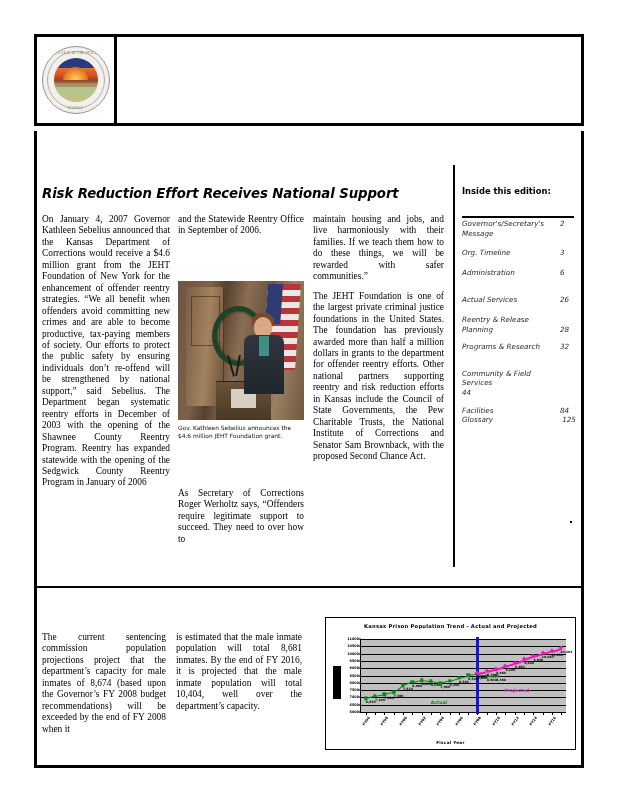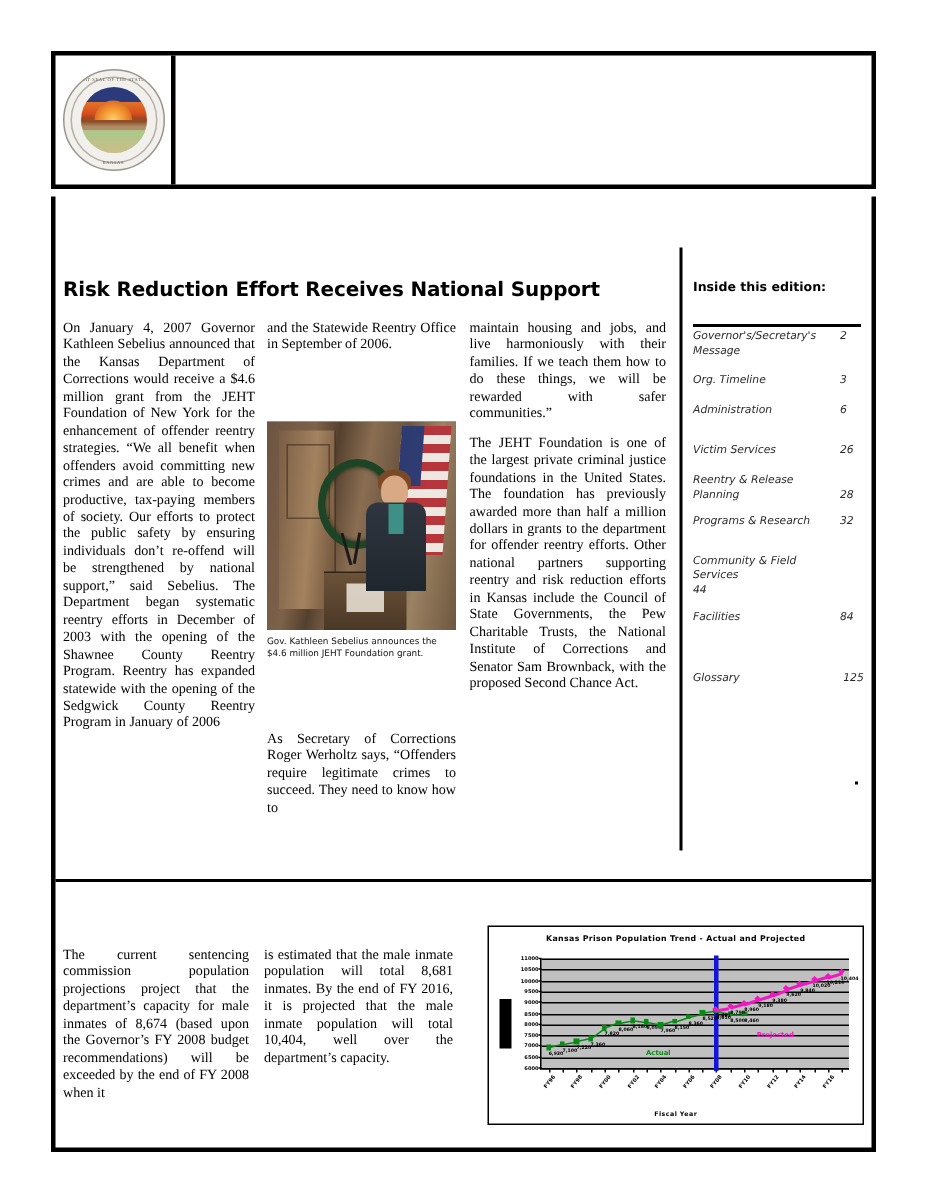--- a/index.html
+++ b/index.html
@@ -138,20 +138,21 @@
     position: absolute;
     font-family: "DejaVu Sans", sans-serif;
     font-weight: bold;
     color: #000;
   }
   #headline-risk {
     left: 42px; top: 186px;
     width: 410px;
     font-size: 13.3px;
     letter-spacing: -0.1px;
+    font-style: italic;
   }
 
   .col {
     position: absolute;
     font-family: "Liberation Serif", serif;
     font-size: 9.4px;
     line-height: 11.45px;
     text-align: justify;
     color: #000;
   }
@@ -469,21 +470,21 @@
     <div class="ph-podium"></div>
     <div class="ph-mic"></div>
     <div class="ph-mic2"></div>
     <div class="ph-person-hair"></div>
     <div class="ph-person-head"></div>
     <div class="ph-person-body"></div>
   </div>
 
   <div class="caption">Gov. Kathleen Sebelius announces the $4.6 million JEHT Foundation grant.</div>
 
-  <div class="col" id="col2b">As Secretary of Corrections Roger Werholtz says, “Offenders require legitimate crimes to succeed. They need to know how to</div>
+  <div class="col" id="col2b">As Secretary of Corrections Roger Werholtz says, “Offenders require legitimate support to succeed. They need to over how to</div>
 
   <div class="col" id="col3">
     <p>maintain housing and jobs, and live harmoniously with their families. If we teach them how to do these things, we will be rewarded with safer communities.”</p>
     <p>The JEHT Foundation is one of the largest private criminal justice foundations in the United States. The foundation has previously awarded more than half a million dollars in grants to the department for offender reentry efforts. Other national partners supporting reentry and risk reduction efforts in Kansas include the Council of State Governments, the Pew Charitable Trusts, the National Institute of Corrections and Senator Sam Brownback, with the proposed Second Chance Act.</p>
   </div>
 
   <div class="sidebar-title">Inside this edition:</div>
   <div class="sidebar-rule"></div>
   <div class="toc" id="toc">
       <div class="toc-row" style="margin-bottom: 10px;">
@@ -492,36 +493,36 @@
       </div>
       <div class="toc-row" style="margin-bottom: 10px;">
         <div class="toc-label">Org. Timeline</div>
         <div class="toc-page">3</div>
       </div>
       <div class="toc-row" style="margin-bottom: 18px;">
         <div class="toc-label">Administration</div>
         <div class="toc-page">6</div>
       </div>
       <div class="toc-row" style="margin-bottom: 10px;">
-        <div class="toc-label">Victim Services</div>
+        <div class="toc-label">Actual Services</div>
         <div class="toc-page">26</div>
       </div>
       <div class="toc-row" style="margin-bottom: 8px; align-items: flex-end;">
         <div class="toc-label">Reentry &amp; Release Planning</div>
         <div class="toc-page">28</div>
       </div>
       <div class="toc-row" style="margin-bottom: 17px;">
         <div class="toc-label">Programs &amp; Research</div>
         <div class="toc-page">32</div>
       </div>
       <div class="toc-row" style="margin-bottom: 8px; flex-direction: column;">
         <div class="toc-label">Community &amp; Field Services</div>
         <div class="toc-page">44</div>
       </div>
-      <div class="toc-row" style="margin-bottom: 32px;">
+      <div class="toc-row" style="margin-bottom: 0;">
         <div class="toc-label">Facilities</div>
         <div class="toc-page">84</div>
       </div>
       <div class="toc-row" style="margin-bottom: 10px; gap: 16px;">
         <div class="toc-label">Glossary</div>
         <div class="toc-page">125</div>
       </div>
     </div>
   <div class="toc-dot"></div>
 

